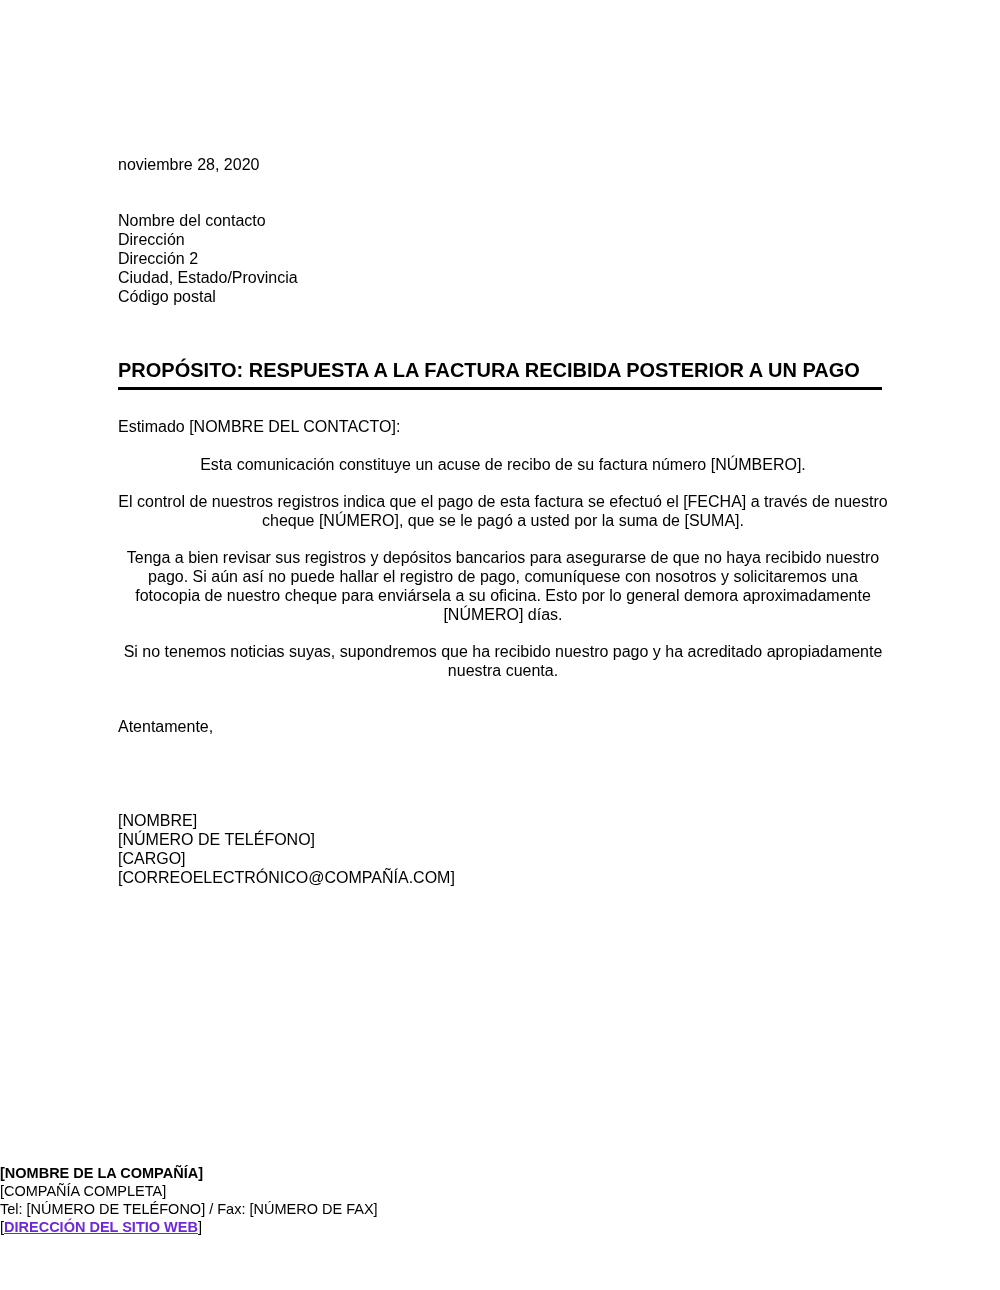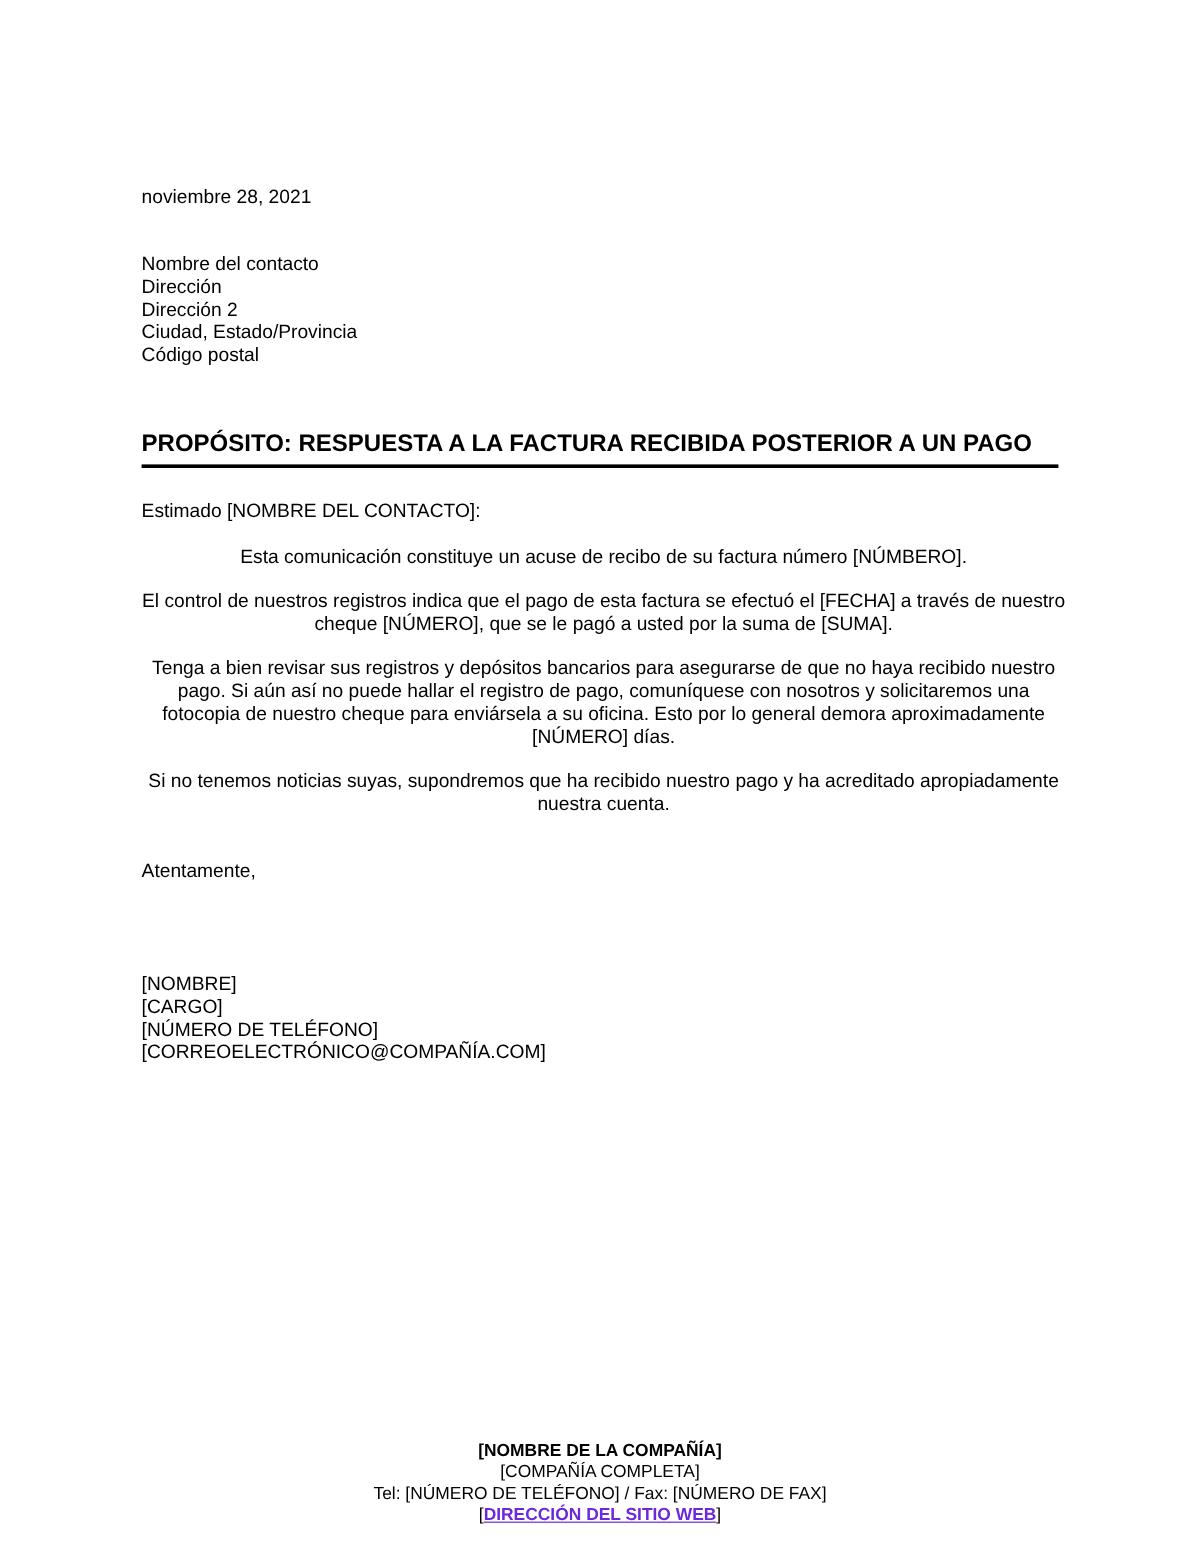--- a/index.html
+++ b/index.html
@@ -14,31 +14,31 @@
     .para { width: 770px; line-height: 19px; text-align: center; }
     .title {
       font-weight: bold; font-size: 20px; line-height: 19px; white-space: nowrap;
     }
     .rule {
       position: absolute; left: 118px; top: 387px; width: 764px; height: 3px;
       background: #000000;
     }
     .footer {
       position: absolute; left: 0; width: 1000px; top: 1164px;
-      text-align: center; font-size: 14.5px; line-height: 18px; margin-top: 36px;
+      font-size: 14.5px; line-height: 18px;
     }
     .footer .company { font-weight: bold; }
     .footer a { color: #6d28d9; text-decoration: underline; font-weight: bold; }
   </style>
 </head>
 <body>
 
 <div class="page">
 
-  <div class="abs line" style="top:155px">noviembre 28, 2021</div>
+  <div class="abs line" style="top:155px">noviembre 28, 2020</div>
 
   <div class="abs" style="top:211px">
     <span class="line">Nombre del contacto</span>
     <span class="line">Dirección</span>
     <span class="line">Dirección 2</span>
     <span class="line">Ciudad, Estado/Provincia</span>
     <span class="line">Código postal</span>
   </div>
 
   <div class="abs title" style="top:361px">PROPÓSITO: RESPUESTA A LA FACTURA RECIBIDA POSTERIOR A UN PAGO</div>
@@ -48,22 +48,22 @@
 
   <div class="abs para" style="top:455px">Esta comunicación constituye un acuse de recibo de su factura número [NÚMBERO].</div>
   <div class="abs para" style="top:492px">El control de nuestros registros indica que el pago de esta factura se efectuó el [FECHA] a través de nuestro cheque [NÚMERO], que se le pagó a usted por la suma de [SUMA].</div>
   <div class="abs para" style="top:642px">Si no tenemos noticias suyas, supondremos que ha recibido nuestro pago y ha acreditado apropiadamente nuestra cuenta.</div>
   <div class="abs para" style="top:548px">Tenga a bien revisar sus registros y depósitos bancarios para asegurarse de que no haya recibido nuestro pago. Si aún así no puede hallar el registro de pago, comuníquese con nosotros y solicitaremos una fotocopia de nuestro cheque para enviársela a su oficina. Esto por lo general demora aproximadamente [NÚMERO] días.</div>
 
   <div class="abs line" style="top:717px">Atentamente,</div>
 
   <div class="abs" style="top:811px">
     <span class="line">[NOMBRE]</span>
+    <span class="line">[NÚMERO DE TELÉFONO]</span>
     <span class="line">[CARGO]</span>
-    <span class="line">[NÚMERO DE TELÉFONO]</span>
     <span class="line">[CORREOELECTRÓNICO@COMPAÑÍA.COM]</span>
   </div>
 
   <div class="footer">
     <div class="company">[NOMBRE DE LA COMPAÑÍA]</div>
     <div>[COMPAÑÍA COMPLETA]</div>
     <div>Tel: [NÚMERO DE TELÉFONO] / Fax: [NÚMERO DE FAX]</div>
     <div><span>[</span><a href="#">DIRECCIÓN DEL SITIO WEB</a><span>]</span></div>
   </div>
 

